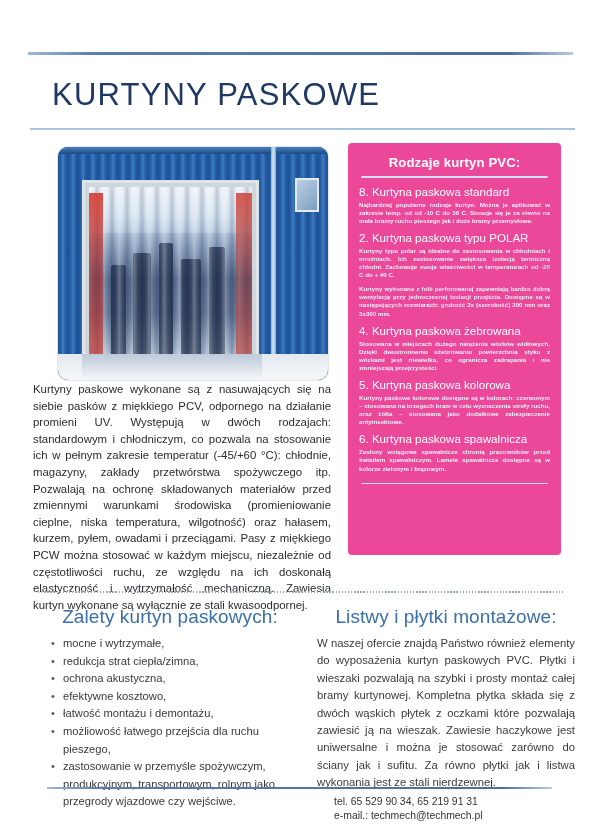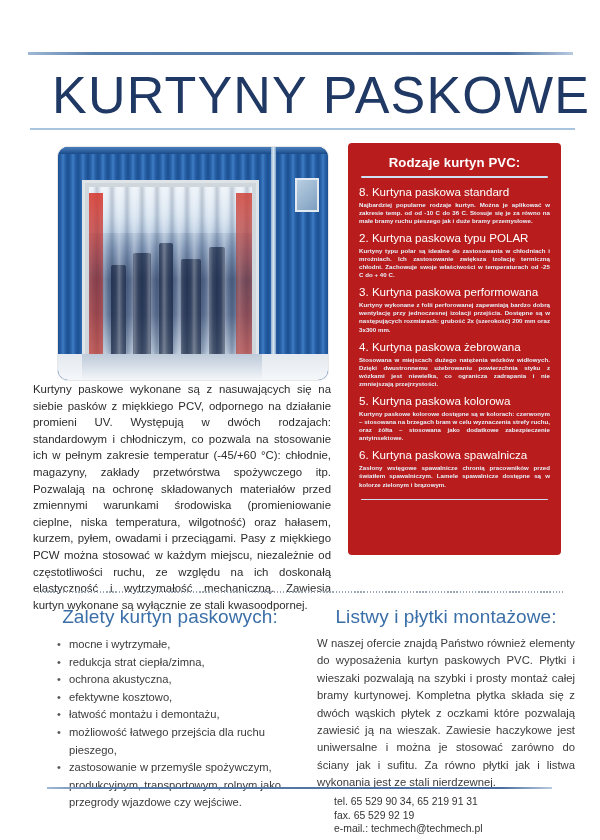--- a/index.html
+++ b/index.html
@@ -15,21 +15,21 @@
 
   
   .top-rule{
     position:absolute;left:28px;top:52px;width:545px;height:3px;
     background:linear-gradient(to right,#9fb8d4,#5b7fab 12%,#4a6f9e 88%,#b9cbe0);
   }
 
   
   .title{
     position:absolute;left:52px;top:72px;width:520px;
-    font-size:52px;line-height:46px;font-weight:400;
+    font-size:31px;line-height:46px;font-weight:400;
     letter-spacing:1.2px;
     color:#1f3864;
     white-space:nowrap;
   }
   .title-rule{
     position:absolute;left:30px;top:128px;width:545px;height:2px;
     background:#a8c4de;
   }
 
   
@@ -118,21 +118,21 @@
   .lead{
     position:absolute;left:33px;top:381px;width:298px;
     font-size:11.4px;line-height:16.6px;
     text-align:justify;
     color:#2b2b2b;
   }
 
   
   .panel{
     position:absolute;left:348px;top:143px;width:213px;height:412px;
-    background:#b91c1c;
+    background:#ec4899;
     border-radius:4px;
     box-sizing:border-box;
     padding:10px 11px 12px 11px;
     color:#ffffff;
   }
   .panel-title{
     text-align:center;font-size:13.2px;font-weight:bold;
     letter-spacing:.1px;margin:2px 0 6px 0;color:#ffffff;
   }
   .panel-rule{
@@ -156,21 +156,21 @@
   }
 
   
   .col-head{
     font-size:19px;color:#3b6fa8;font-weight:400;text-align:center;
     margin:0 0 7px 0;letter-spacing:.1px;
   }
   .col-left{
     position:absolute;left:45px;top:606px;width:250px;
   }
-  .bullets{margin:8px;padding:0;list-style:none;}
+  .bullets{margin:2px;padding:0;list-style:none;}
   .bullets li{
     position:relative;padding-left:16px;
     font-size:11.2px;line-height:17.6px;color:#3a3a3a;
   }
   .bullets li::before{
     content:"\2022";position:absolute;left:4px;top:0;color:#555;font-size:11px;
   }
   .col-right{
     position:absolute;left:317px;top:606px;width:258px;
   }
@@ -234,21 +234,20 @@
 
     <div>
       <div class="item-h">8. Kurtyna paskowa standard</div>
       <div class="item-b">Najbardziej popularne rodzaje kurtyn. Można je aplikować w zakresie temp. od od -10 C do 36 C. Stosuje się je za równo na małe bramy ruchu pieszego jak i duże bramy przemysłowe.</div>
     </div>
     <div>
       <div class="item-h">2. Kurtyna paskowa typu POLAR</div>
       <div class="item-b">Kurtyny typu polar są idealne do zastosowania w chłodniach i mroźniach. Ich zastosowanie zwiększa izolację termiczną chłodni. Zachowuje swoje właściwości w temperaturach od -25 C do + 40 C.</div>
     </div>
     <div>
-      <div class="item-h">3. Kurtyna paskowa performowana</div>
       <div class="item-b">Kurtyny wykonane z folii perforowanej zapewniają bardzo dobrą wentylację przy jednoczesnej izolacji przejścia. Dostępne są w następujących rozmiarach: grubość 2x (szerokość) 200 mm oraz 3x300 mm.</div>
     </div>
     <div>
       <div class="item-h">4. Kurtyna paskowa żebrowana</div>
       <div class="item-b">Stosowana w miejscach dużego natężenia wózków widłowych. Dzięki dwustronnemu użebrowaniu powierzchnia styku z wózkami jest niewielka, co ogranicza zadrapania i nie zmniejszają przejrzystości.</div>
     </div>
     <div>
       <div class="item-h">5. Kurtyna paskowa kolorowa</div>
       <div class="item-b">Kurtyny paskowe kolorowe dostępne są w kolorach: czerwonym – stosowana na brzegach bram w celu wyznaczenia strefy ruchu, oraz żółta – stosowana jako dodatkowe zabezpieczenie antyinsektowe.</div>
     </div>
@@ -276,17 +275,16 @@
   </div>
 
   <div class="col-right">
     <div class="col-head">Listwy i płytki montażowe:</div>
     <div class="para">W naszej ofercie znajdą Państwo również elementy do wyposażenia kurtyn paskowych PVC. Płytki i wieszaki pozwalają na szybki i prosty montaż całej bramy kurtynowej. Kompletna płytka składa się z dwóch wąskich płytek z oczkami które pozwalają zawiesić ją na wieszak. Zawiesie haczykowe jest uniwersalne i można je stosować zarówno do ściany jak i sufitu. Za równo płytki jak i listwa wykonania jest ze stali nierdzewnej.</div>
   </div>
 
   <div class="foot-rule"></div>
   <div class="foot-right">
     <div>tel.  65 529 90 34, 65 219 91 31</div>
-    <div>fax. 65 529 92 19</div>
     <div>e-mail.: techmech@techmech.pl</div>
   </div>
 
 </div>
 
 </body></html>

